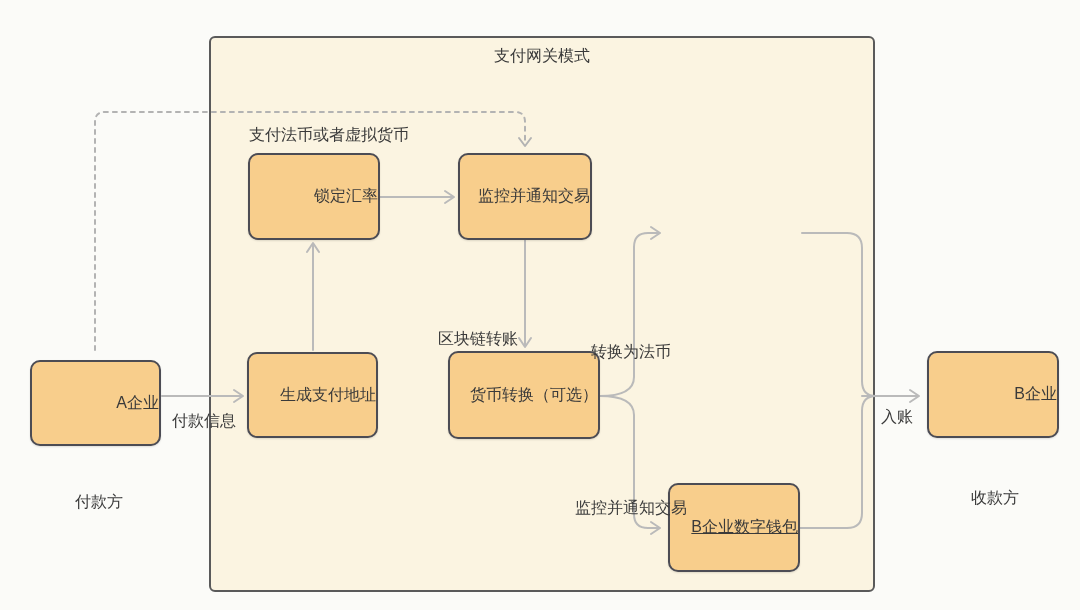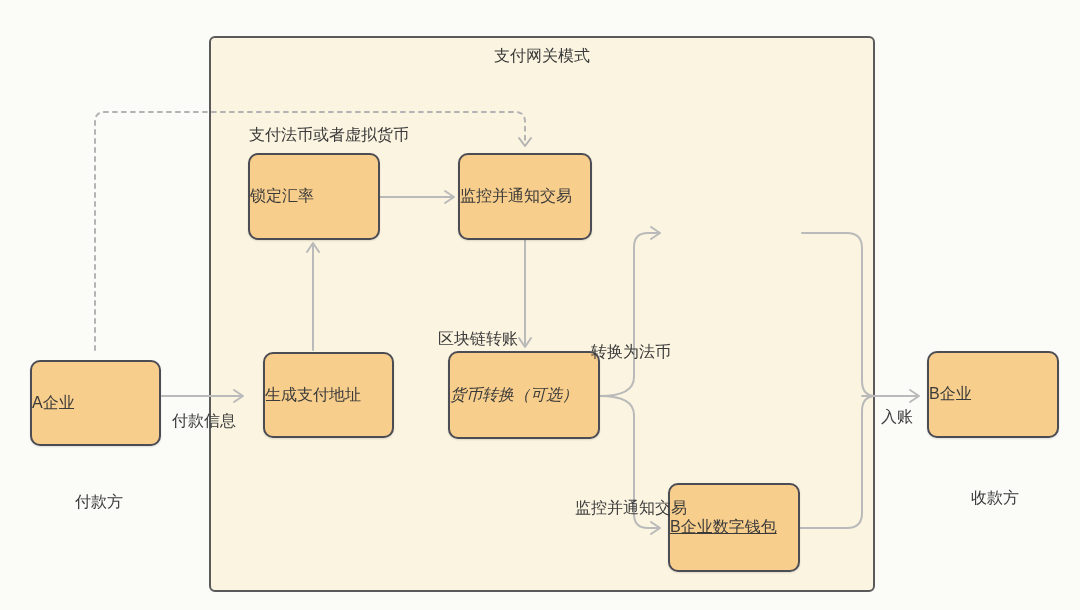--- a/index.html
+++ b/index.html
@@ -62,31 +62,31 @@
   svg.edges path.dashed-head {
     stroke: var(--dashed-arrow);
   }
   .node {
     position: absolute;
     background: var(--node-fill);
     border: 2.5px solid var(--node-border);
     border-radius: 10px;
     display: flex;
     align-items: center;
-    justify-content: flex-start;
+    justify-content: flex-end;
     font-size: 16px;
     color: var(--text);
     z-index: 3;
     box-shadow: 0 1px 2px rgba(0,0,0,0.12);
   }
   .n-company-a        { left: 30px;  top: 352px; width: 131px; height: 86px; margin-top: 8px; }
-  .n-generate-address { left: 247px; top: 352px; width: 131px; height: 86px; margin-left: 16px; }
+  .n-generate-address { left: 247px; top: 352px; width: 131px; height: 86px; }
   .n-lock-rate        { left: 248px; top: 153px; width: 132px; height: 87px; }
   .n-monitor          { left: 458px; top: 153px; width: 134px; height: 87px; }
-  .n-convert          { left: 448px; top: 351px; width: 152px; height: 88px; font-style: italic; }
+  .n-convert          { left: 448px; top: 351px; width: 152px; height: 88px; }
   .n-bank             { left: 668px; top: 189px; width: 134px; height: 89px; }
   .n-wallet           { left: 668px; top: 483px; width: 132px; height: 89px; text-decoration: underline; }
   .n-company-b        { left: 927px; top: 351px; width: 132px; height: 87px; }
   .edge-label, .side-label {
     position: absolute;
     font-size: 16px;
     color: var(--text);
     white-space: nowrap;
     transform: translate(-50%, -50%);
     z-index: 4;

